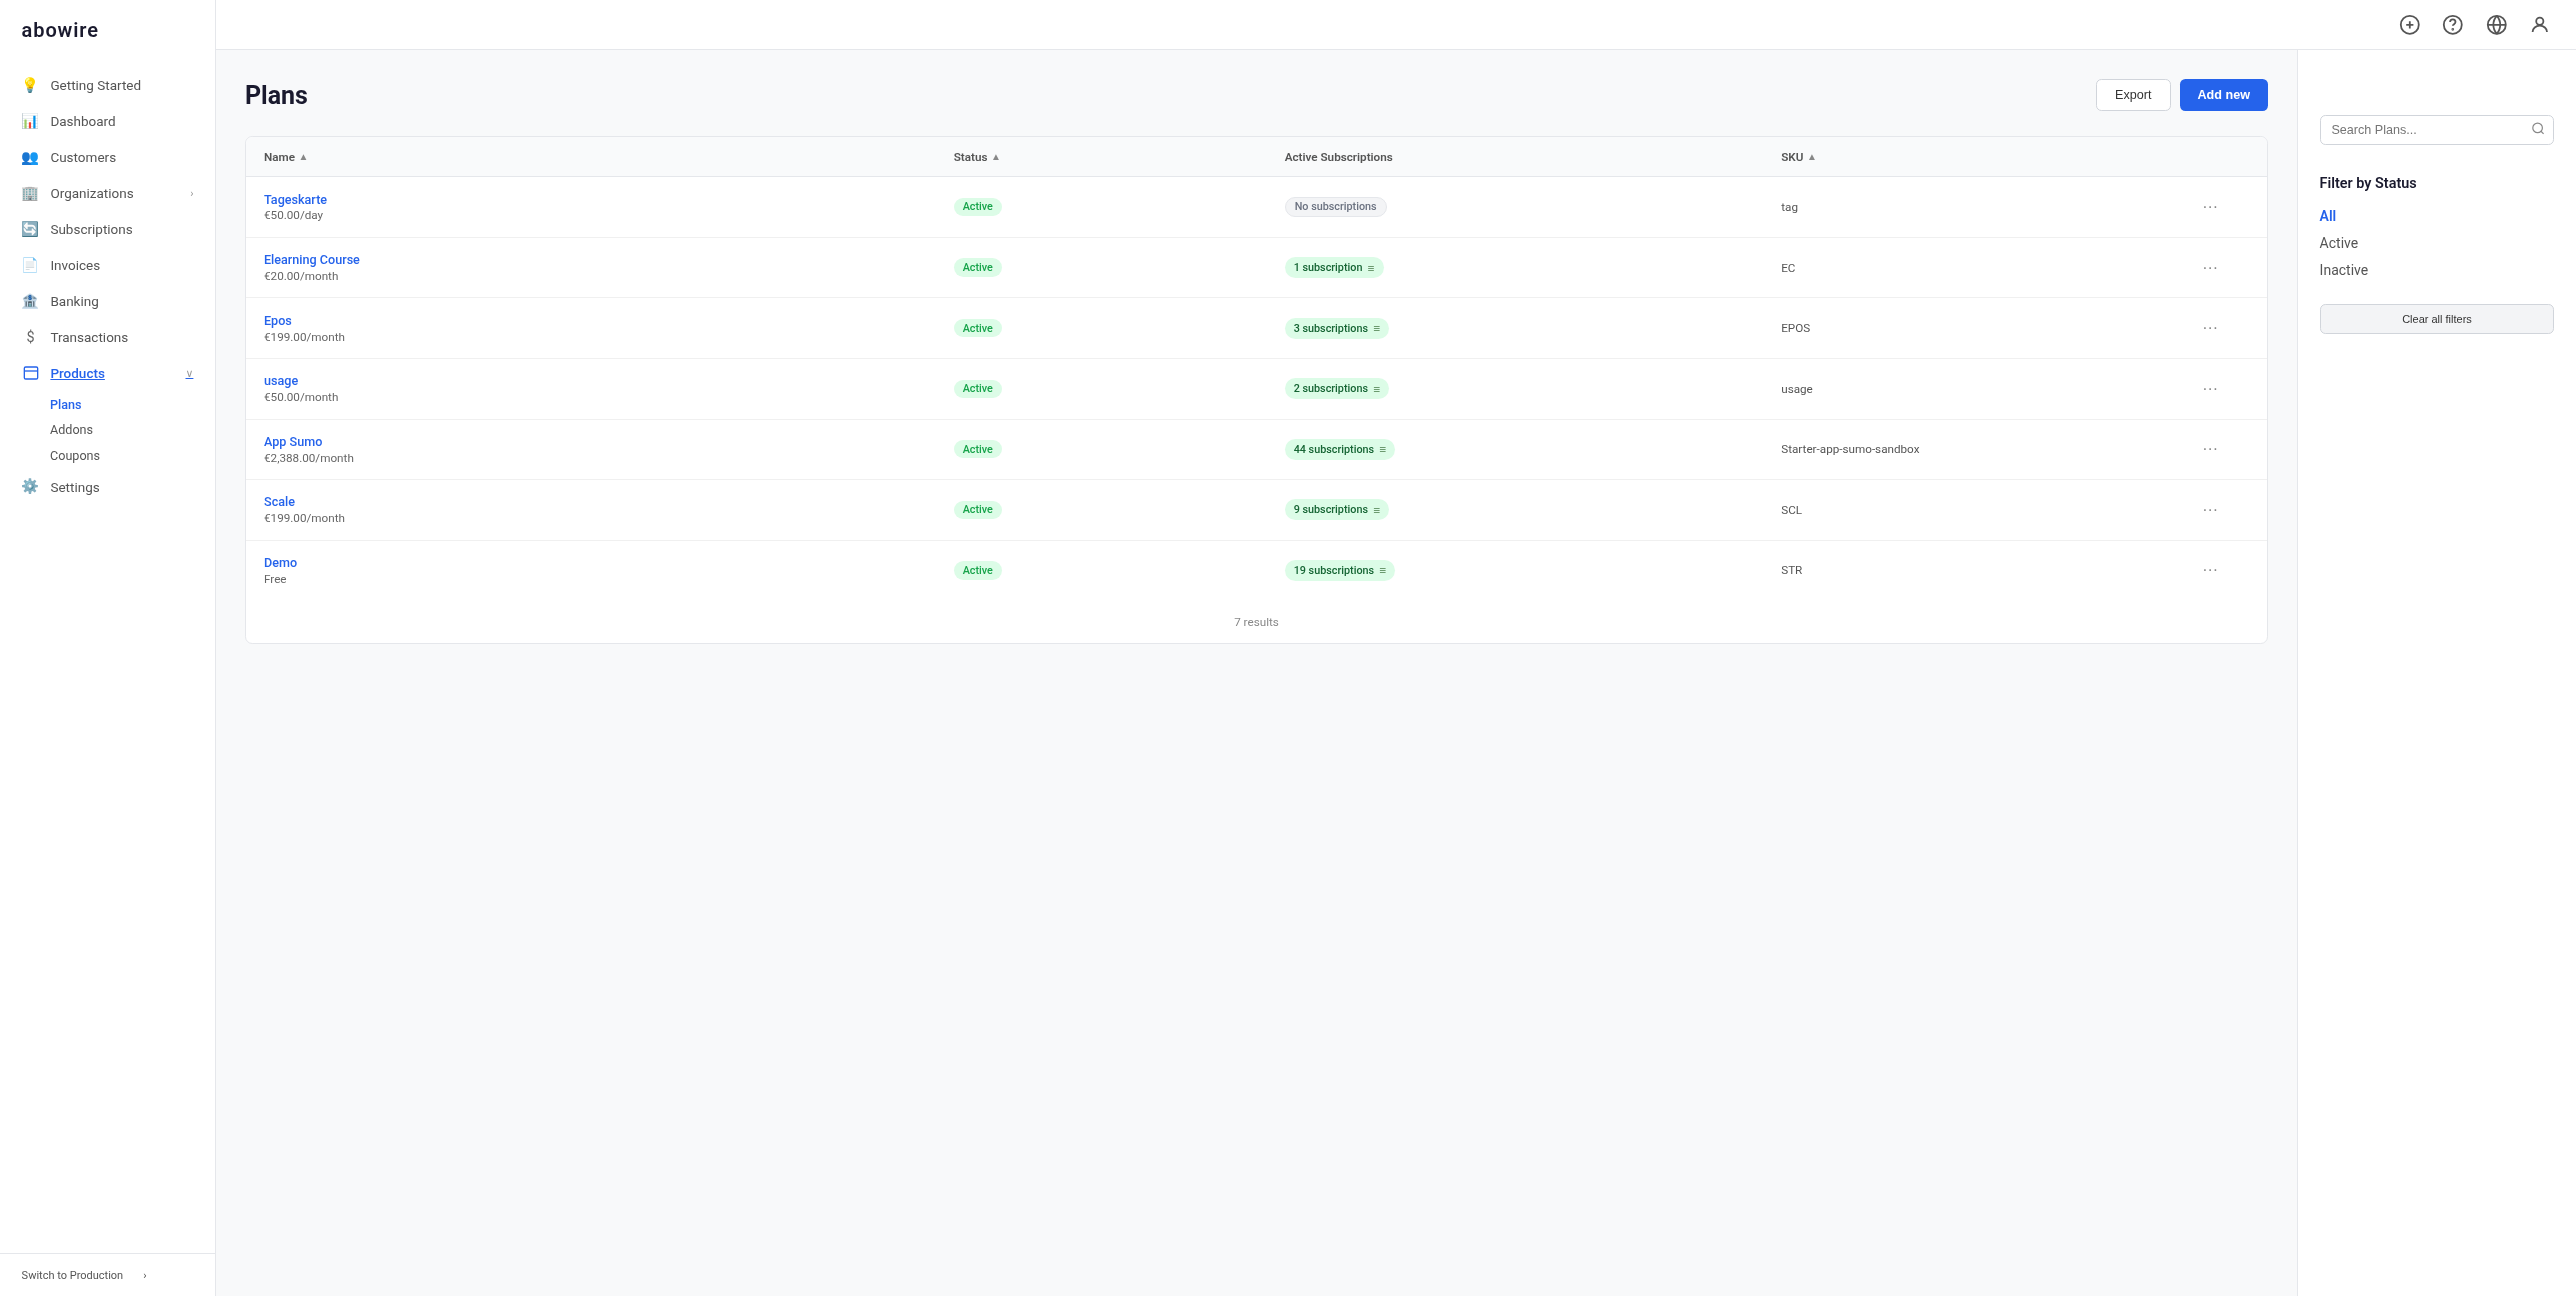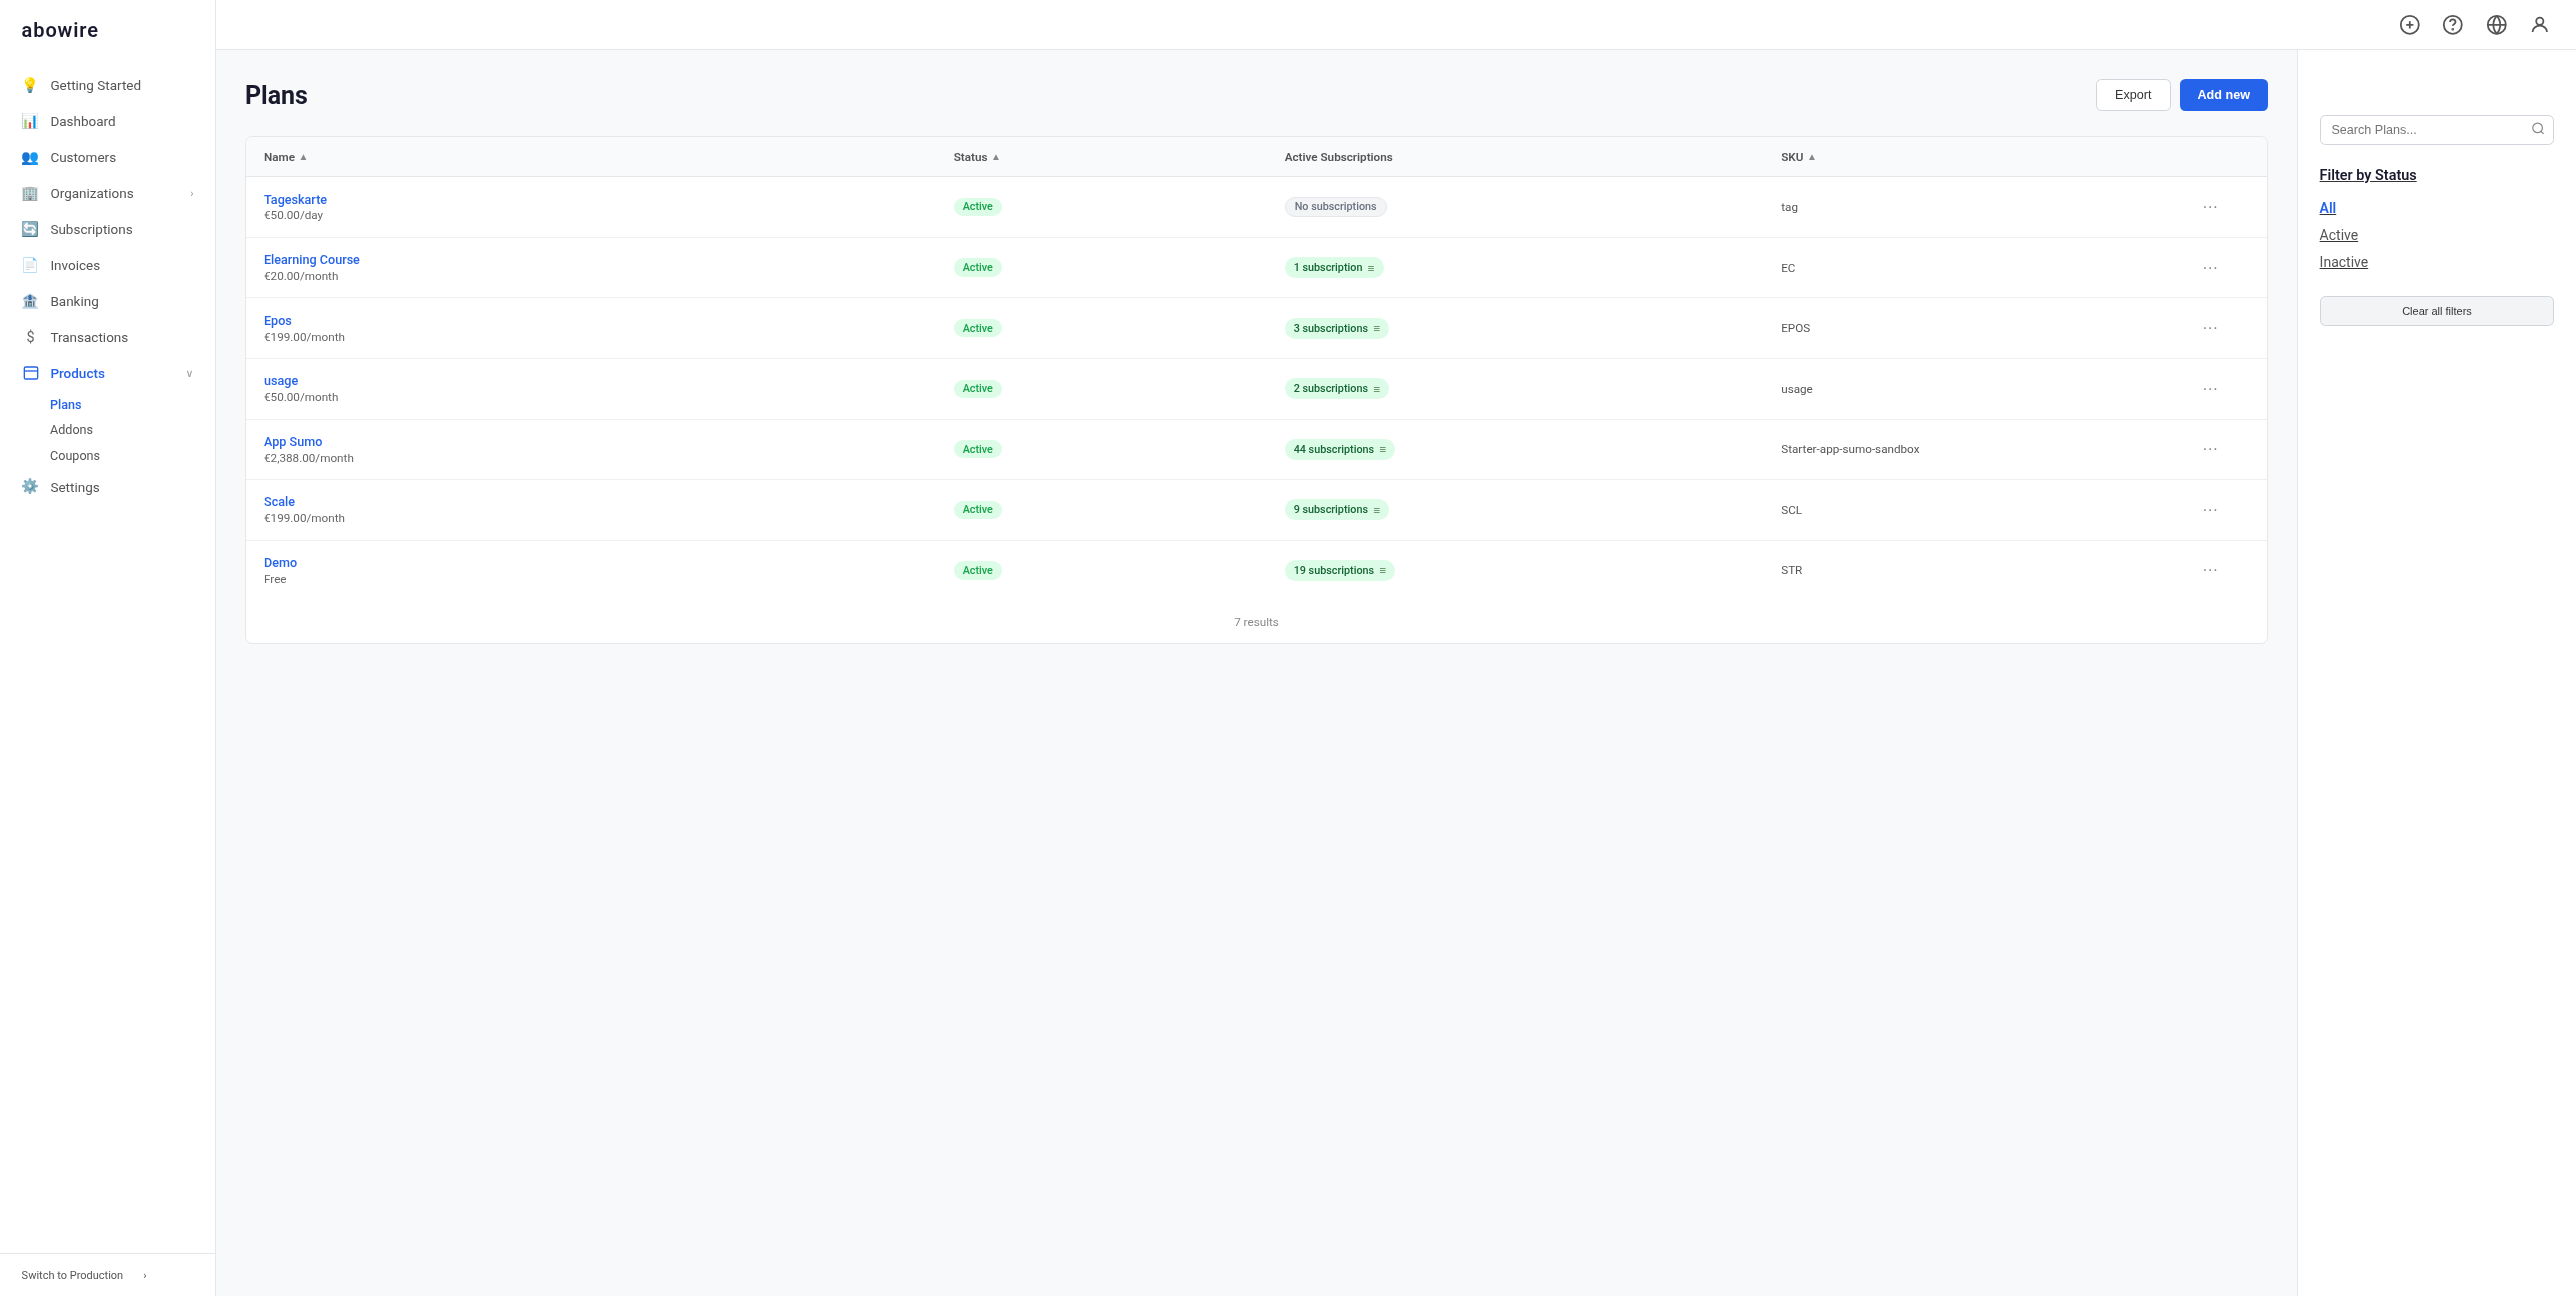--- a/index.html
+++ b/index.html
@@ -4,21 +4,21 @@
   <style>
     * { box-sizing: border-box; margin: 0; padding: 0; }
     body { font-family: -apple-system, BlinkMacSystemFont, 'Segoe UI', Roboto, sans-serif; background: #f8f9fa; display: flex; height: 100vh; overflow: hidden; font-size: 12.6px; color: #333; }
 
     
     .sidebar { width: 216px; background: #fff; border-right: 0.9px solid #e5e7eb; display: flex; flex-direction: column; height: 100vh; flex-shrink: 0; }
     .sidebar-logo { padding: 18px 21.6px; font-size: 20px; font-weight: 600; color: #1a1a2e; letter-spacing: 0.9px; }
     .sidebar-logo span { font-style: normal; }
     .sidebar-nav { flex: 1; padding: 7.2px 0; }
     .nav-item { display: flex; align-items: center; padding: 9px 21.6px; cursor: pointer; color: #555; font-size: 13.5px; gap: 10.8px; transition: background 0.15s; text-decoration: none; }
-    .nav-item.active { color: #2563eb; font-weight: 500; }
+    .nav-item.active { color: #2563eb; font-weight: 500; text-decoration: underline; }
     .nav-item.active .nav-icon { color: #2563eb; }
     .nav-icon { width: 18px; height: 18px; display: flex; align-items: center; justify-content: center; font-size: 14.4px; color: #666; flex-shrink: 0; }
     .nav-item-row { display: flex; align-items: center; width: 100%; justify-content: space-between; }
     .nav-chevron { font-size: 10.8px; color: #999; }
     .sub-nav { padding-left: 50px; }
     .sub-nav-item { display: block; padding: 5.4px 0; cursor: pointer; color: #555; font-size: 12.6px; }
     .sub-nav-item.active { color: #2563eb; font-weight: 500; }
     .sidebar-footer { padding: 14.4px 21.6px; border-top: 0.9px solid #e5e7eb; font-size: 11px; color: #555; cursor: pointer; display: flex; align-items: center; gap: 20px; margin-top: 16px; }
 
     
@@ -51,21 +51,21 @@
     .subs-list-icon { font-size: 11.7px; color: #4b7c4b; cursor: pointer; }
     .sku-text { font-size: 11.7px; color: #555; }
     .more-btn { background: none; border: none; cursor: pointer; color: #888; font-size: 16px; padding: 3.6px 7.2px; border-radius: 3.6px; }
     .results-footer { text-align: center; padding: 14.4px; font-size: 11.7px; color: #888; }
 
     
     .right-panel { width: 279px; padding: 65px 21.6px 21.6px; border-left: 0.9px solid #e5e7eb; background: #fff; flex-shrink: 0; display: flex; flex-direction: column; gap: 14.4px; }
     .search-box { position: relative; }
     .search-input { width: 100%; padding: 7.2px 32px 7.2px 10.8px; border: 0.9px solid #d1d5db; border-radius: 5.4px; font-size: 12.6px; color: #555; outline: none; }
     .search-icon-btn { position: absolute; right: 9px; top: 50%; transform: translateY(-50%); background: none; border: none; cursor: pointer; color: #888; font-size: 14.4px; }
-    .filter-section { margin-top: 7px; text-decoration: underline; }
+    .filter-section { margin-top: 15px; }
     .filter-title { font-size: 14.4px; font-weight: 600; color: #1a1a2e; margin-bottom: 10.8px; }
     .filter-item { display: block; padding: 5.4px 0; font-size: 14px; color: #555; cursor: pointer; }
     .filter-item.selected { color: #2563eb; font-weight: 600; }
     .btn-clear-filters { padding: 8px 14.4px; background: #f3f4f6; border: 0.9px solid #d1d5db; border-radius: 5.4px; cursor: pointer; font-size: 11px; color: #333; font-weight: 500; width: 100%; margin-top: 7.2px; }
   </style>
 </head>
 <body>
 
 <div class="sidebar">
   <div class="sidebar-logo">

